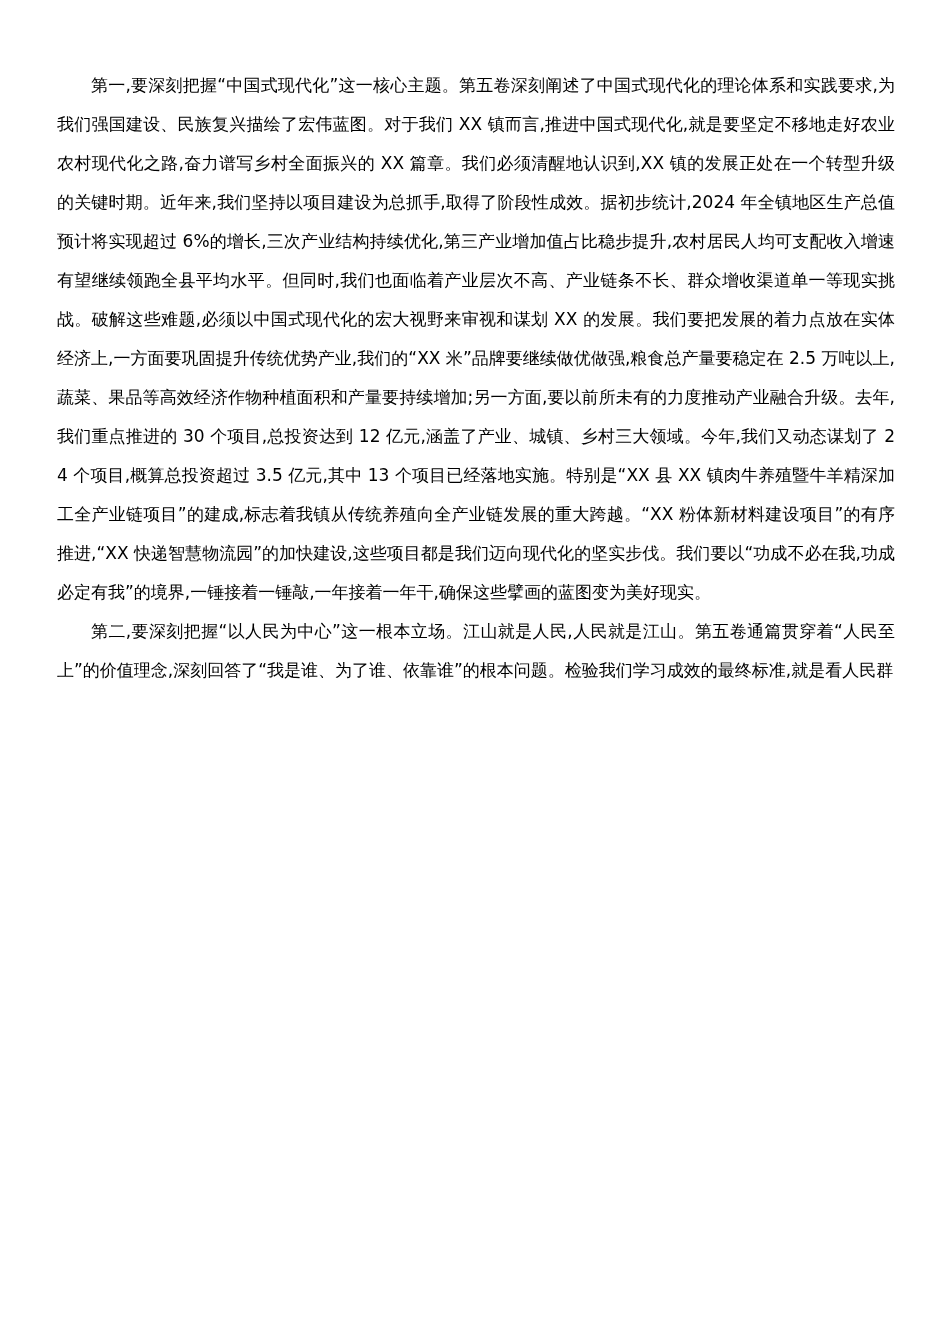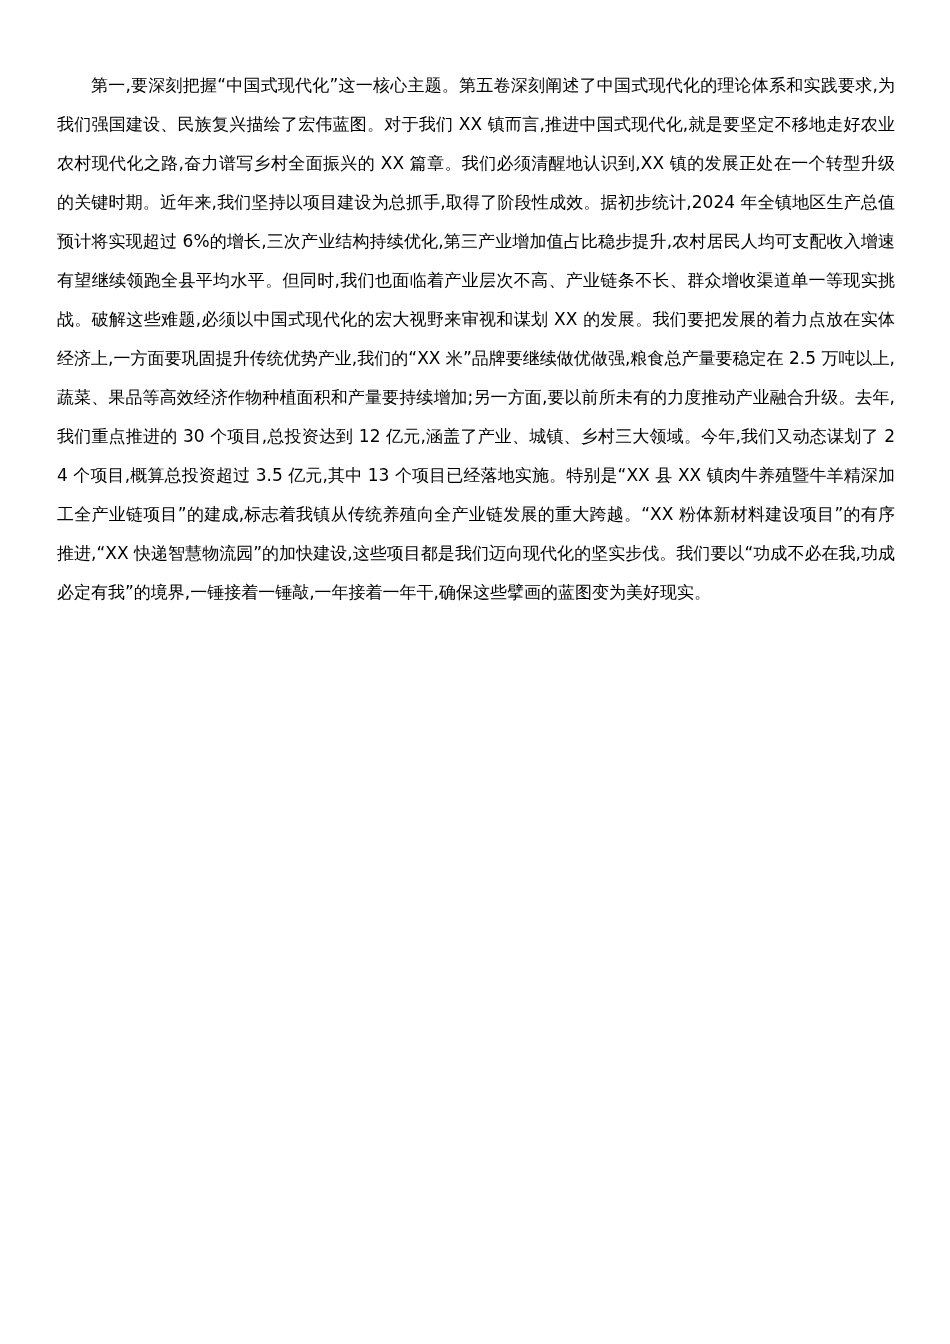--- a/index.html
+++ b/index.html
@@ -20,13 +20,14 @@
     text-align: justify;
     text-justify: inter-character;
     word-break: break-all;
   }
 </style>
 </head>
 <body>
 
 <div class="page">
   <p class="para">第一,要深刻把握“中国式现代化”这一核心主题。第五卷深刻阐述了中国式现代化的理论体系和实践要求,为我们强国建设、民族复兴描绘了宏伟蓝图。对于我们 XX 镇而言,推进中国式现代化,就是要坚定不移地走好农业农村现代化之路,奋力谱写乡村全面振兴的 XX 篇章。我们必须清醒地认识到,XX 镇的发展正处在一个转型升级的关键时期。近年来,我们坚持以项目建设为总抓手,取得了阶段性成效。据初步统计,2024 年全镇地区生产总值预计将实现超过 6%的增长,三次产业结构持续优化,第三产业增加值占比稳步提升,农村居民人均可支配收入增速有望继续领跑全县平均水平。但同时,我们也面临着产业层次不高、产业链条不长、群众增收渠道单一等现实挑战。破解这些难题,必须以中国式现代化的宏大视野来审视和谋划 XX 的发展。我们要把发展的着力点放在实体经济上,一方面要巩固提升传统优势产业,我们的“XX 米”品牌要继续做优做强,粮食总产量要稳定在 2.5 万吨以上,蔬菜、果品等高效经济作物种植面积和产量要持续增加;另一方面,要以前所未有的力度推动产业融合升级。去年,我们重点推进的 30 个项目,总投资达到 12 亿元,涵盖了产业、城镇、乡村三大领域。今年,我们又动态谋划了 24 个项目,概算总投资超过 3.5 亿元,其中 13 个项目已经落地实施。特别是“XX 县 XX 镇肉牛养殖暨牛羊精深加工全产业链项目”的建成,标志着我镇从传统养殖向全产业链发展的重大跨越。“XX 粉体新材料建设项目”的有序推进,“XX 快递智慧物流园”的加快建设,这些项目都是我们迈向现代化的坚实步伐。我们要以“功成不必在我,功成必定有我”的境界,一锤接着一锤敲,一年接着一年干,确保这些擘画的蓝图变为美好现实。</p>
+  <p class="para">第二,要深刻把握“以人民为中心”这一根本立场。江山就是人民,人民就是江山。第五卷通篇贯穿着“人民至上”的价值理念,深刻回答了“我是谁、为了谁、依靠谁”的根本问题。检验我们学习成效的最终标准,就是看人民群</p>
 </div>
 
 </body></html>

